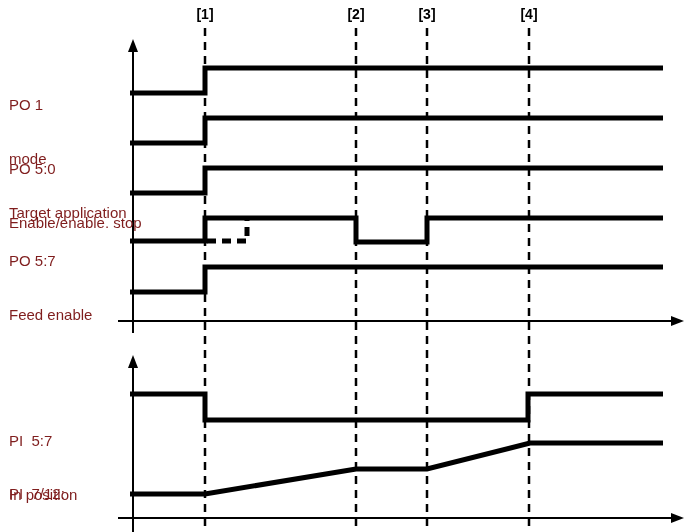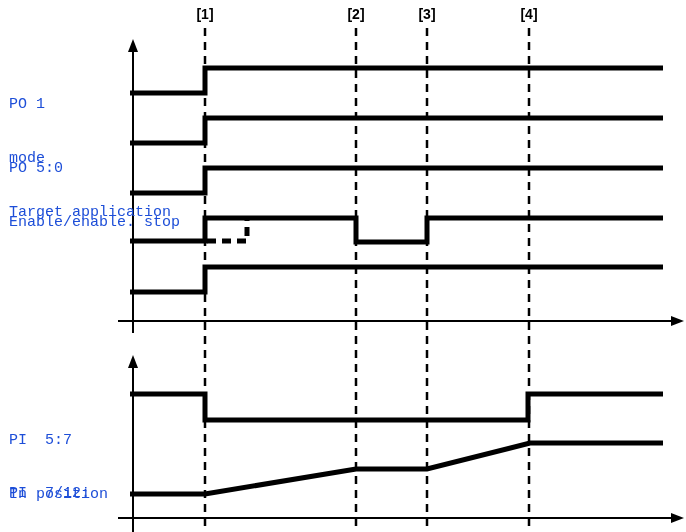--- a/index.html
+++ b/index.html
@@ -10,23 +10,22 @@
     background: #ffffff;
     font-family: "Liberation Sans", sans-serif;
     overflow: hidden;
   }
   .stage svg { position: absolute; left: 0; top: 0; }
   .sig-label {
     position: absolute;
     left: 9px;
     font-size: 15px;
     line-height: 18px;
-    color: #1d4ed8;
+    color: #7f1d1d;
     white-space: pre;
-    font-family: Liberation Mono, monospace;
   }
   .marker-label {
     position: absolute;
     top: 6px;
     transform: translateX(-50%);
     font-size: 14px;
     font-weight: bold;
     color: #000000;
     white-space: pre;
   }
@@ -69,20 +68,24 @@
     <div>mode</div>
     <div>Target application</div>
   </div>
 
   <div class="sig-label" style="top:124px">
     <div>PO 5:0</div>
     <div>Enable/enable. stop</div>
   </div>
 
 
+  <div class="sig-label" style="top:216px">
+    <div>PO 5:7</div>
+    <div>Feed enable</div>
+  </div>
 
 
   <div class="sig-label" style="top:396px">
     <div>PI  5:7</div>
     <div>In position</div>
   </div>
 
   <div class="sig-label" style="top:449px">
     <div>PI  7/12:</div>
     

